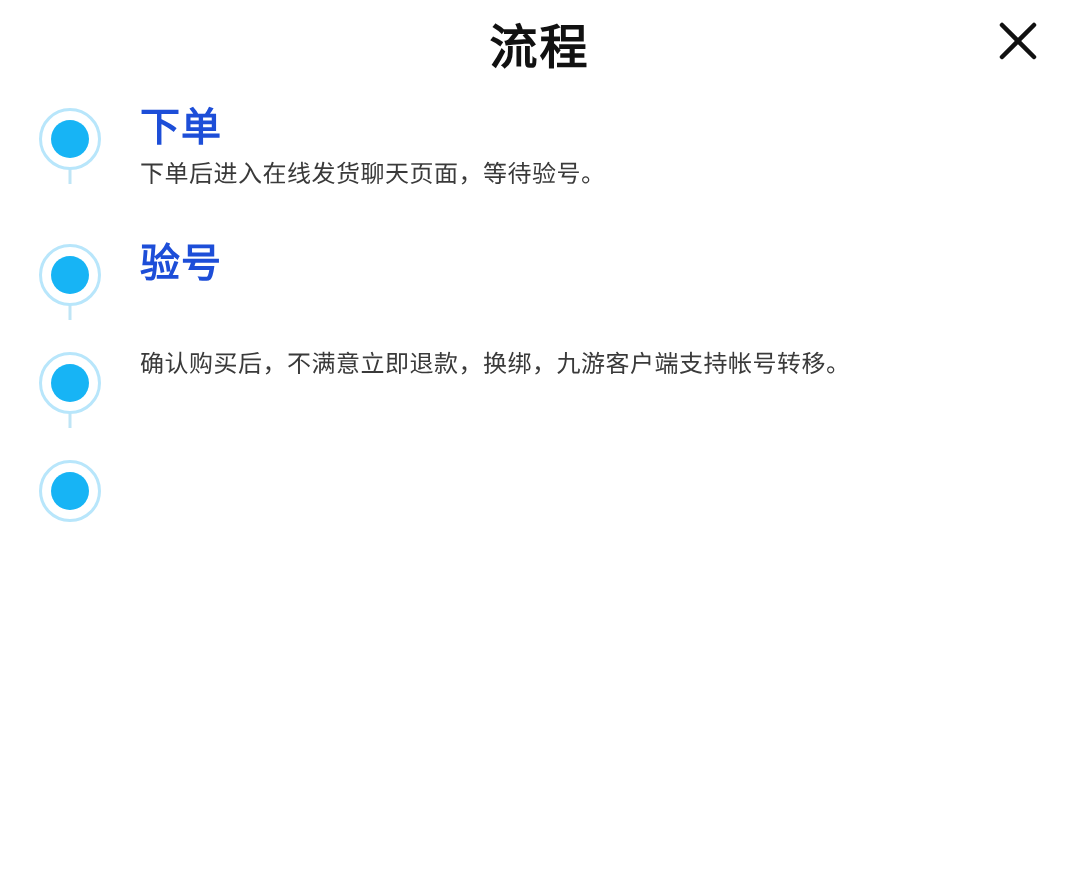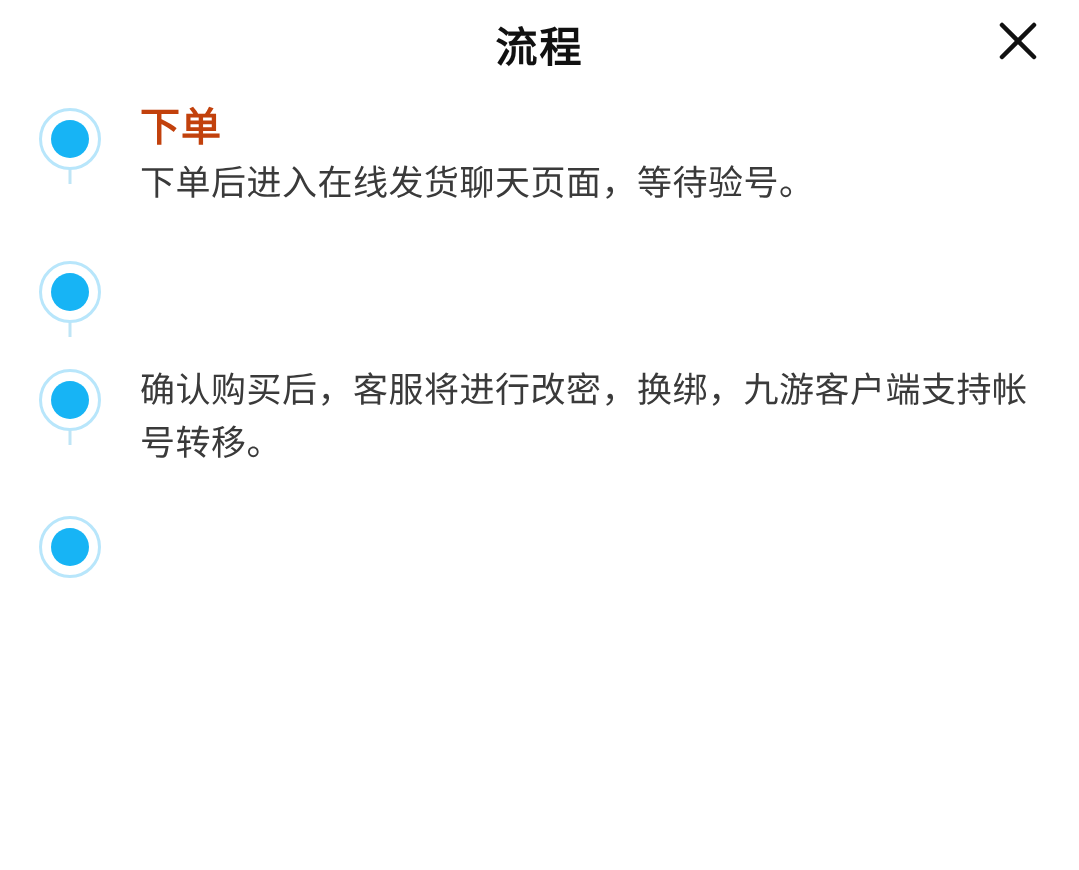--- a/index.html
+++ b/index.html
@@ -26,21 +26,21 @@
 
   
   .header {
     position: relative;
     height: 96px;
     display: flex;
     align-items: center;
     justify-content: center;
   }
   .header-title {
-    font-size: 42px;
+    font-size: 48px;
     font-weight: bold;
     letter-spacing: 2px;
     color: #111111;
     line-height: 1;
   }
   .close-button {
     position: absolute;
     right: 30px;
     top: 10px;
     width: 62px;
@@ -118,27 +118,27 @@
   }
 
   .step-body {
     flex: 1 1 auto;
     padding-right: 46px;
     padding-top: 0;
   }
   .step-title {
     font-size: 40px;
     font-weight: bold;
-    color: #c2410c;
+    color: #1d4ed8;
     line-height: 1.25;
     margin: 0 0 4px 0;
     letter-spacing: 1px;
   }
   .step-desc {
-    font-size: 35px;
+    font-size: 24px;
     color: #3a3a3a;
     line-height: 1.52;
     margin: 0;
     letter-spacing: 0.5px;
   }
   .step-spacer {
     height: 46px;
   }
   .step-spacer.small {
     height: 40px;
@@ -179,35 +179,36 @@
 
     <div class="step">
       <div class="rail">
         <div class="dot-wrap">
           <div class="dot-outer"></div>
           <div class="dot-inner"></div>
         </div>
         <div class="connector"></div>
       </div>
       <div class="step-body">
+        <div class="step-title">验号</div>
       </div>
     </div>
 
     <div class="step-spacer small"></div>
 
     <div class="step">
       <div class="rail">
         <div class="dot-wrap">
           <div class="dot-outer"></div>
           <div class="dot-inner"></div>
         </div>
         <div class="connector"></div>
       </div>
       <div class="step-body">
-        <div class="step-desc">确认购买后，客服将进行改密，换绑，九游客户端支持帐号转移。</div>
+        <div class="step-desc">确认购买后，不满意立即退款，换绑，九游客户端支持帐号转移。</div>
       </div>
     </div>
 
     <div class="step-spacer small"></div>
 
     <div class="step">
       <div class="rail">
         <div class="dot-wrap">
           <div class="dot-outer"></div>
           <div class="dot-inner"></div>

